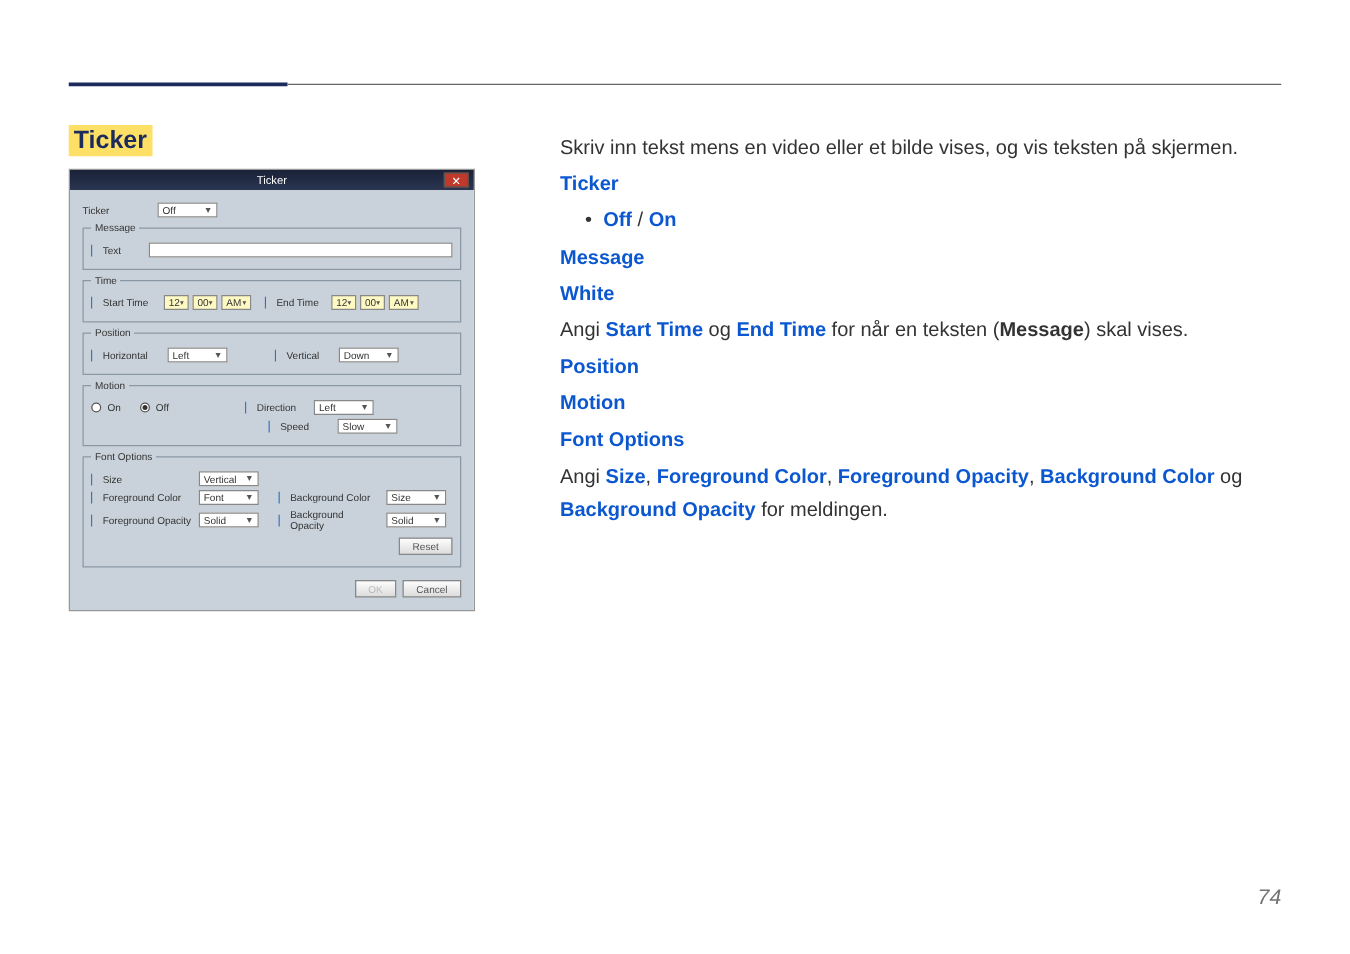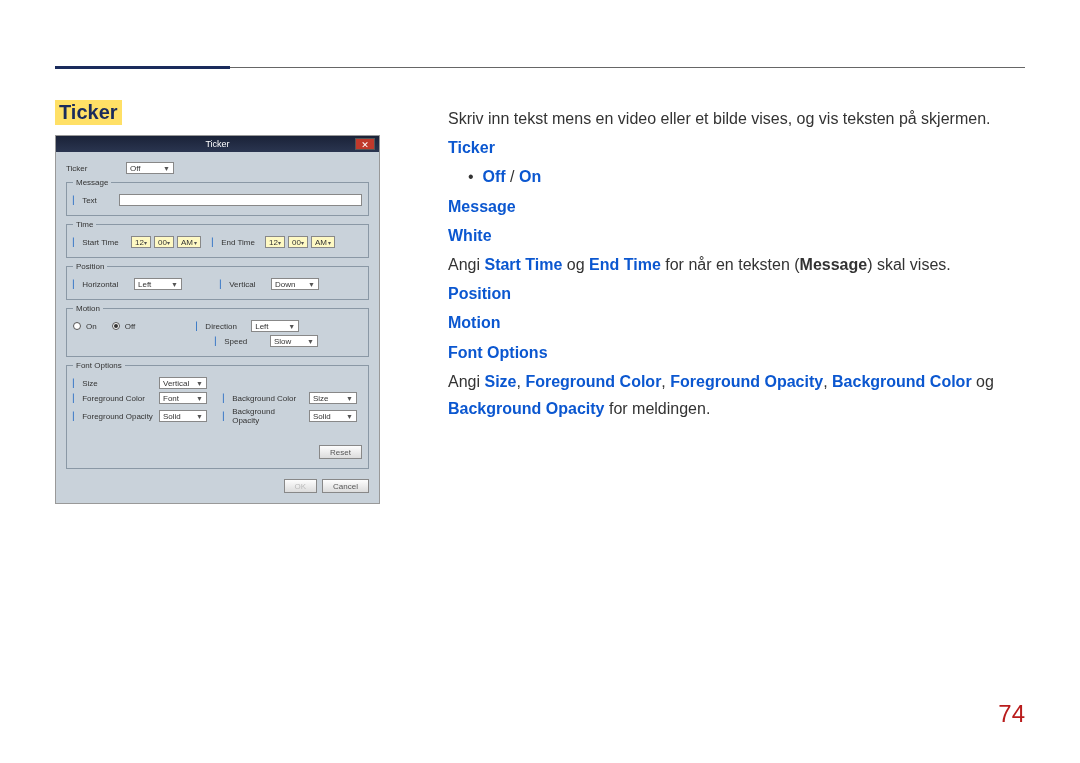--- a/index.html
+++ b/index.html
@@ -165,23 +165,24 @@
     line-height: 1.7;
     color: #333;
   }
   .doc p { margin-bottom: 2px; }
   .blue { color: #0b57d0; font-weight: bold; }
   .bullet { padding-left: 20px; }
   .page-num {
     position: absolute;
     bottom: 35px;
     right: 55px;
-    font-size: 24px;
-    color: #b91c1c;
+    font-size: 17px;
+    color: #737373;
     font-weight: 300;
+    font-style: italic;
   }
 </style>
 </head>
 <body>
 
 <div class="top-rule"></div>
 <div class="top-rule-thin"></div>
 
 <div class="title">Ticker</div>
 
@@ -341,21 +342,21 @@
           </span>
         <span class="sublbl" style="margin-left:10px;width:80px;">
             <span class="tick">▏</span>
             <span>Background Opacity</span>
           </span>
         <span class="dd">
             <span>Solid</span>
             <span class="arrow">▼</span>
           </span>
       </div>
-      <div class="row" style="justify-content:flex-end;margin-top:20px;">
+      <div class="row" style="justify-content:flex-end;margin-top:5px;">
         <span class="btn">Reset</span>
       </div>
     </fieldset>
 
     <div class="footer-btns">
       <span class="btn" style="color:#bbb;">OK</span>
       <span class="btn">Cancel</span>
     </div>
 
   </div>

